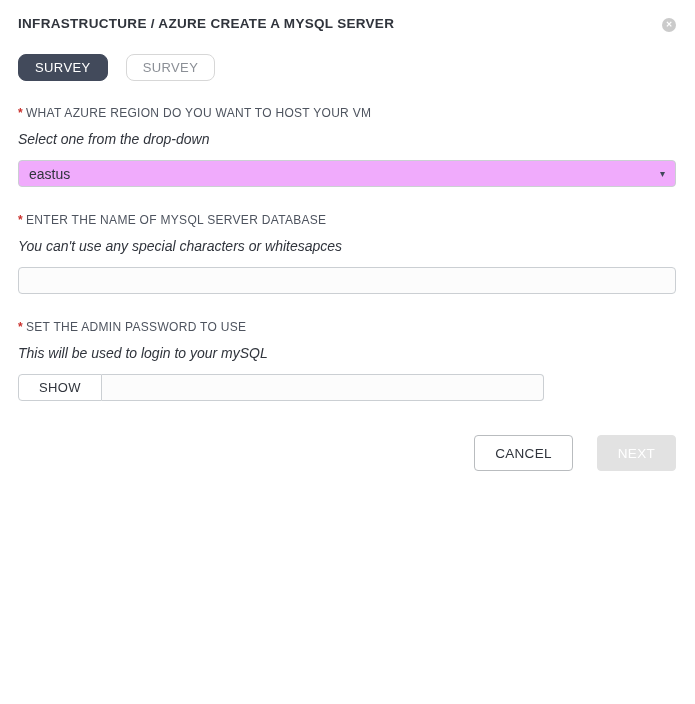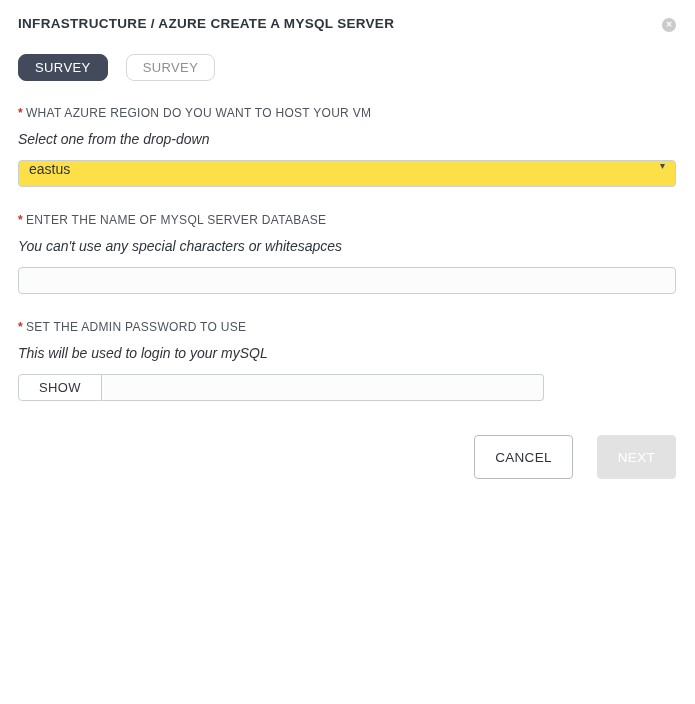--- a/index.html
+++ b/index.html
@@ -103,22 +103,23 @@
     align-items: center;
   }
   .text-cursor {
     display: inline-block;
     width: 1px;
     height: 17px;
     background: #30343c;
   }
   .select {
     display: flex;
+    align-items: center;
     justify-content: space-between;
-    background: #fde047;
+    background: #f0abfc;
     cursor: pointer;
   }
   .select-caret {
     font-size: 10px;
     color: #40485a;
     line-height: 1;
   }
   
   .input-group {
     display: flex;
@@ -145,21 +146,21 @@
   }
   
   .footer {
     margin-top: 34px;
     display: flex;
     justify-content: flex-end;
     align-items: center;
     gap: 24px;
   }
   .btn {
-    height: 44px;
+    height: 36px;
     border-radius: 4px;
     font-family: "Liberation Sans", sans-serif;
     font-size: 13.5px;
     letter-spacing: 0.3px;
     cursor: pointer;
   }
   .btn-cancel {
     padding: 0 20px;
     background: #fff;
     border: 1px solid #b9bcbf;

